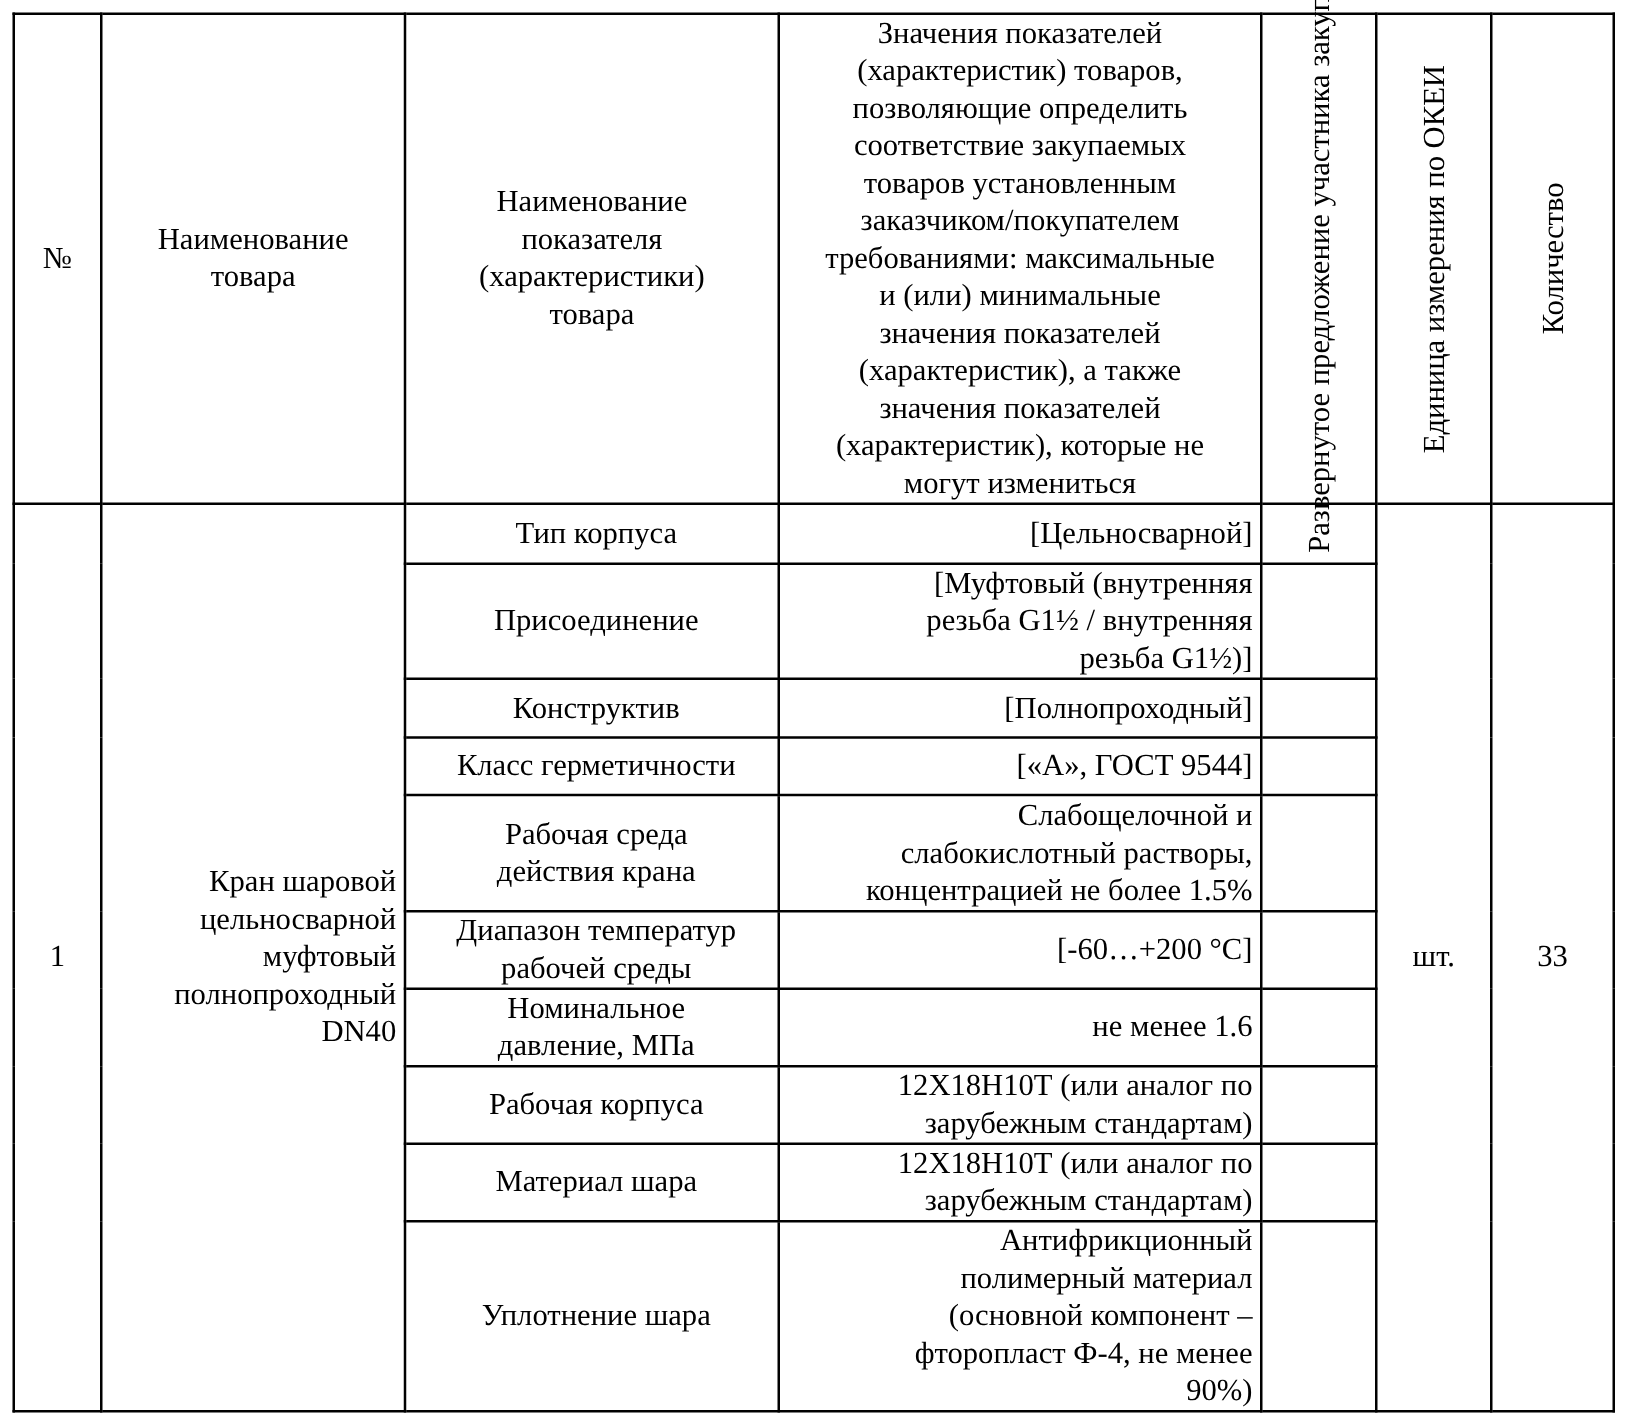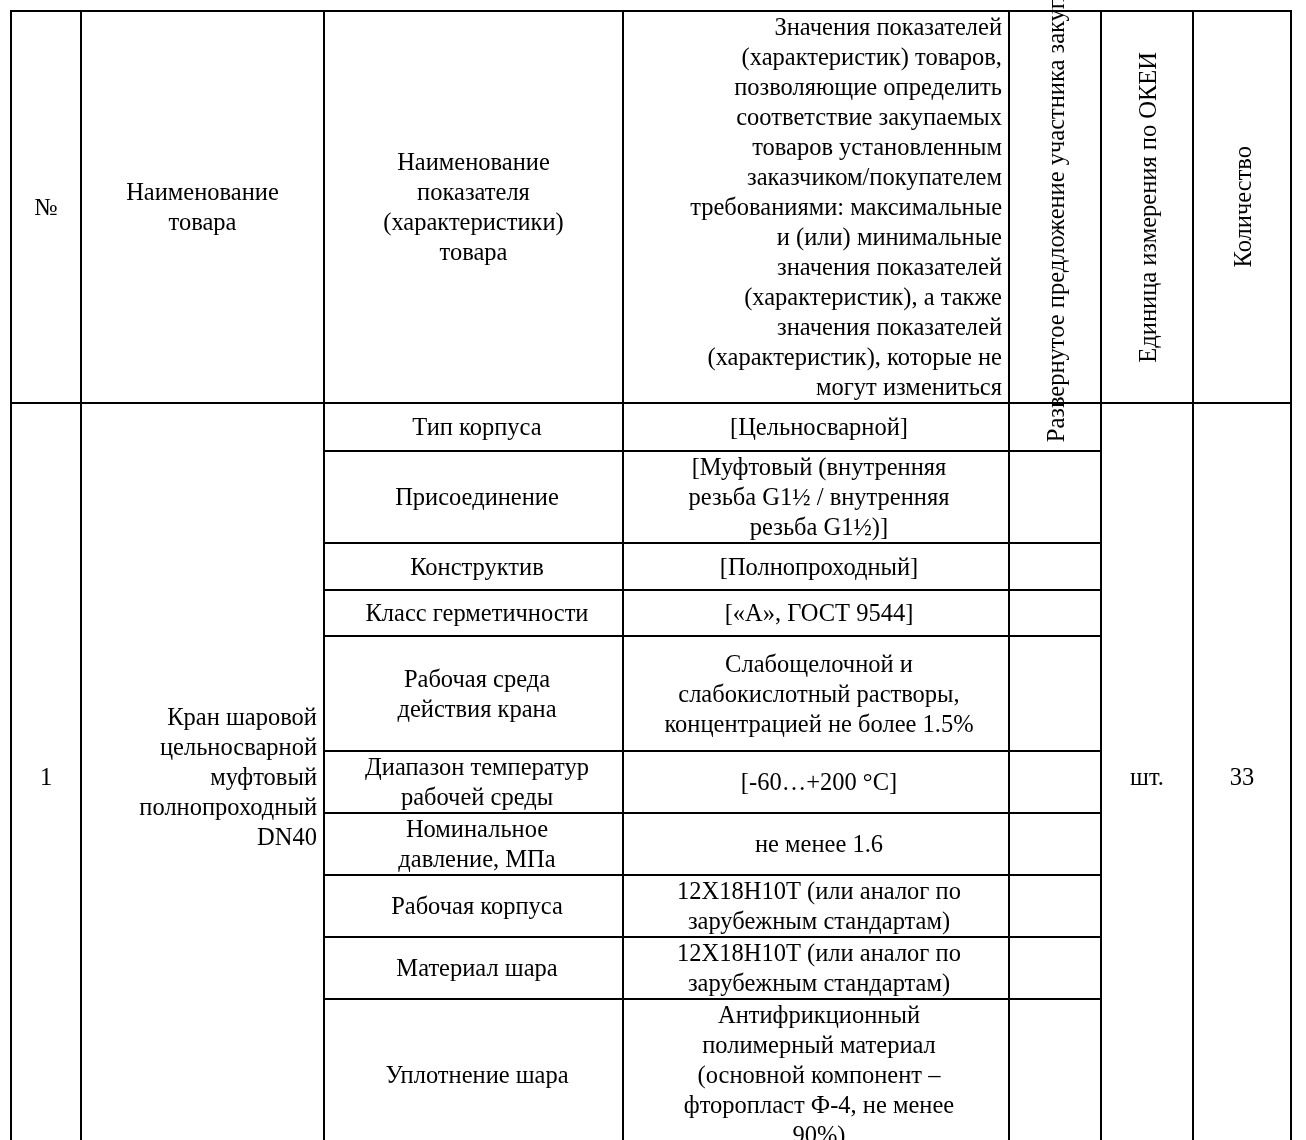--- a/index.html
+++ b/index.html
@@ -29,39 +29,38 @@
       font-weight: normal;
       font-size: 24.5px;
       line-height: 30px;
       vertical-align: middle;
     }
     .h-cell {
       text-align: center;
     }
     .h-wrap {
       padding: 0 6px;
-      text-align: right;
     }
     .vert {
       display: flex;
       align-items: center;
       justify-content: center;
       height: 390px;
     }
     .vert span {
       writing-mode: vertical-rl;
       transform: rotate(180deg);
       text-align: center;
       white-space: nowrap;
       line-height: 29px;
     }
     .c-center { text-align: center; }
     .c-left { text-align: center; padding-left: 13px !important; padding-right: 6px !important; }
     .c-name { text-align: right; padding-left: 13px !important; padding-right: 6px !important; }
-    .val { text-align: center; padding-left: 12px !important; padding-right: 6px !important; }
+    .val { text-align: right; padding-left: 12px !important; padding-right: 6px !important; }
     .pre { white-space: pre-line; }
   </style>
 </head>
 <body>
 
 <table class="spec-table">
   <colgroup>
     <col style="width:70px">
     <col style="width:243px">
     <col style="width:299px">
@@ -136,21 +135,21 @@
     <tr style="height:47px">
       <td class="c-left pre">Конструктив</td>
       <td class="val pre">[Полнопроходный]</td>
       <td></td>
     </tr>
     <tr style="height:46px">
       <td class="c-left pre">Класс герметичности</td>
       <td class="val pre">[«А», ГОСТ 9544]</td>
       <td></td>
     </tr>
-    <tr style="height:115px">
+    <tr style="height:93px">
       <td class="c-left pre">Рабочая среда
 действия крана</td>
       <td class="val pre">Слабощелочной и
 слабокислотный растворы,
 концентрацией не более 1.5%</td>
       <td></td>
     </tr>
     <tr style="height:60px">
       <td class="c-left pre">Диапазон температур
 рабочей среды</td>

